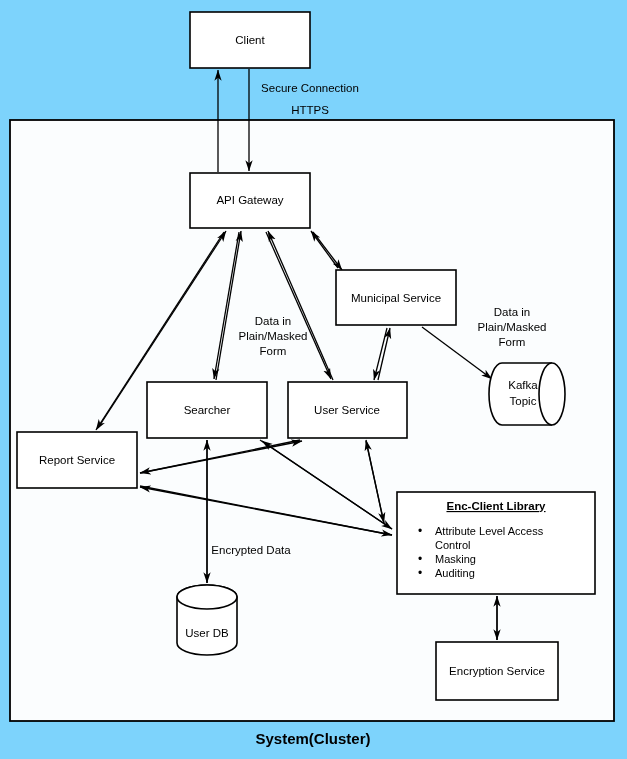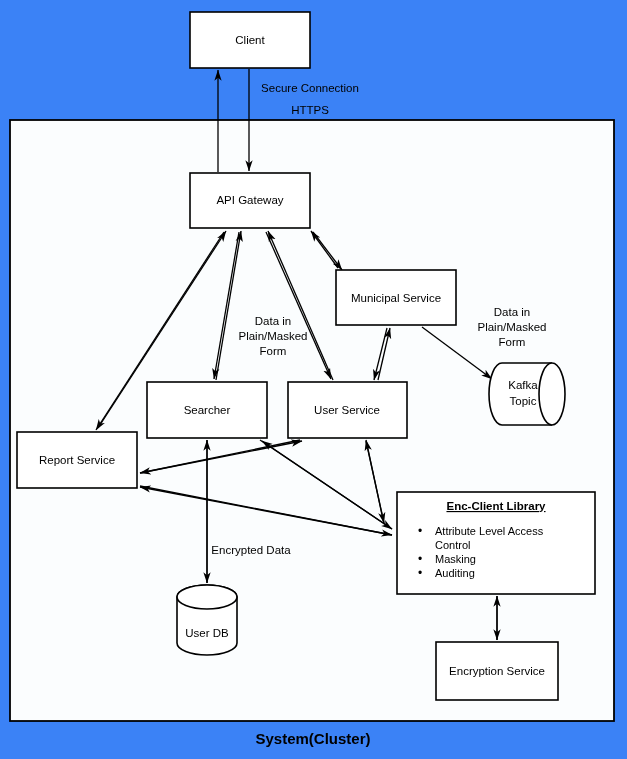--- a/index.html
+++ b/index.html
@@ -4,21 +4,21 @@
 <style>
   html, body {
     margin: 0;
     padding: 0;
     background: #f7fbfd;
   }
   #canvas {
     position: relative;
     width: 627px;
     height: 759px;
-    background: #3b82f6;
+    background: #7dd3fc;
     font-family: "Liberation Sans", sans-serif;
     overflow: hidden;
   }
   svg#diagram {
     position: absolute;
     top: 0;
     left: 0;
     width: 627px;
     height: 759px;
   }

